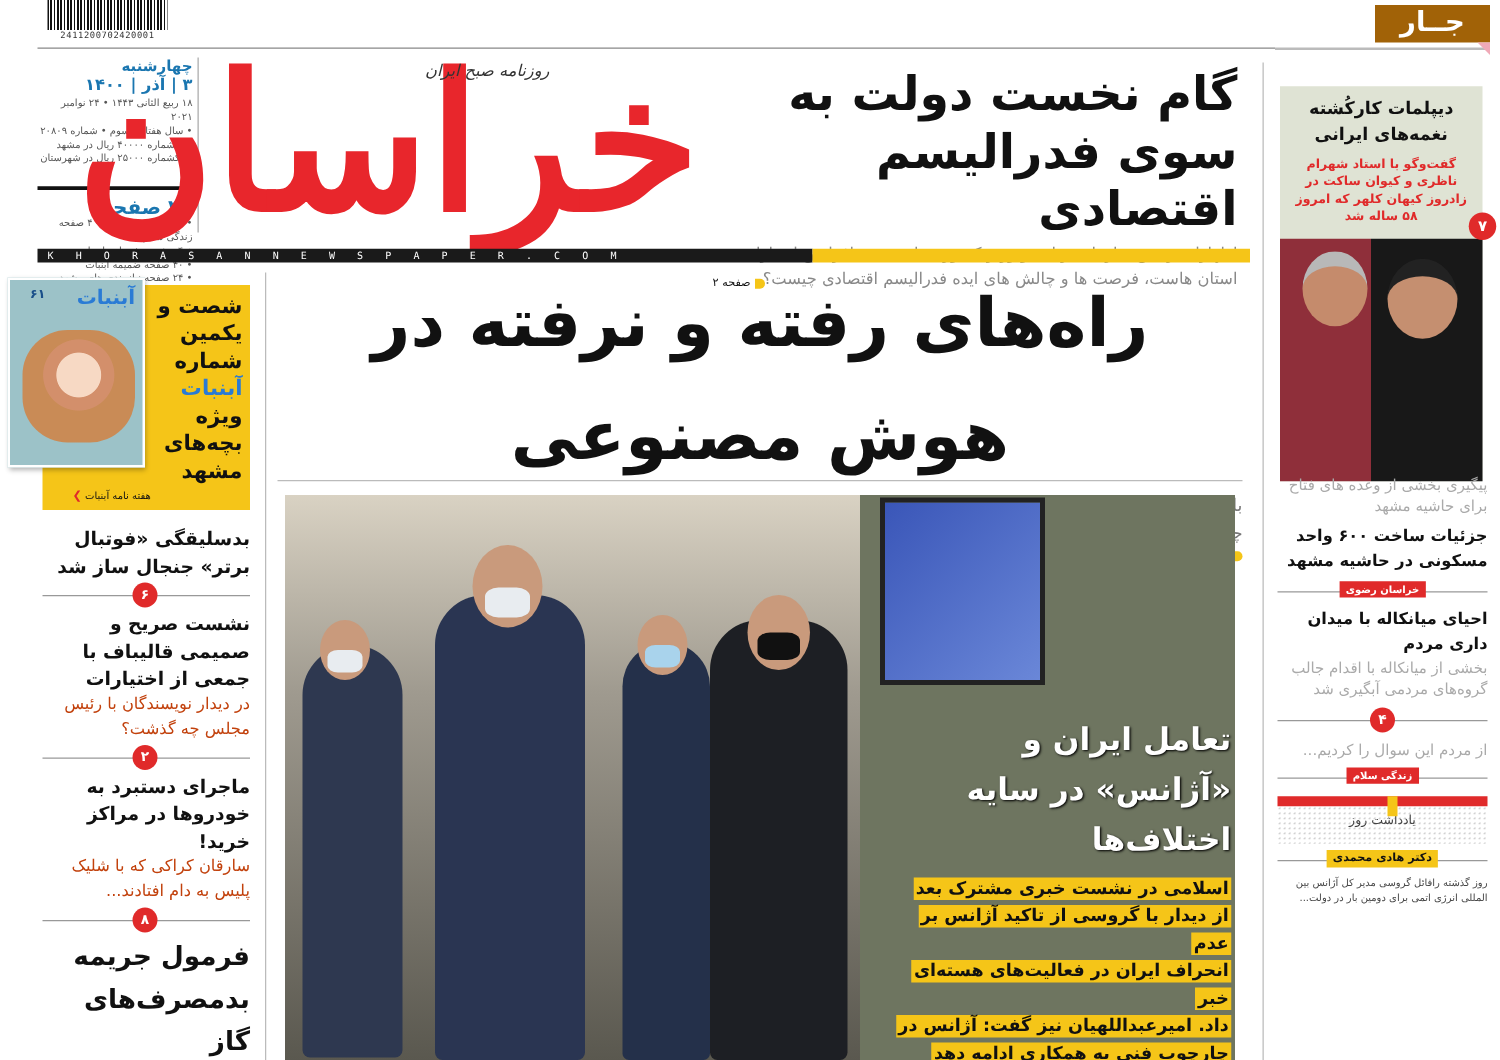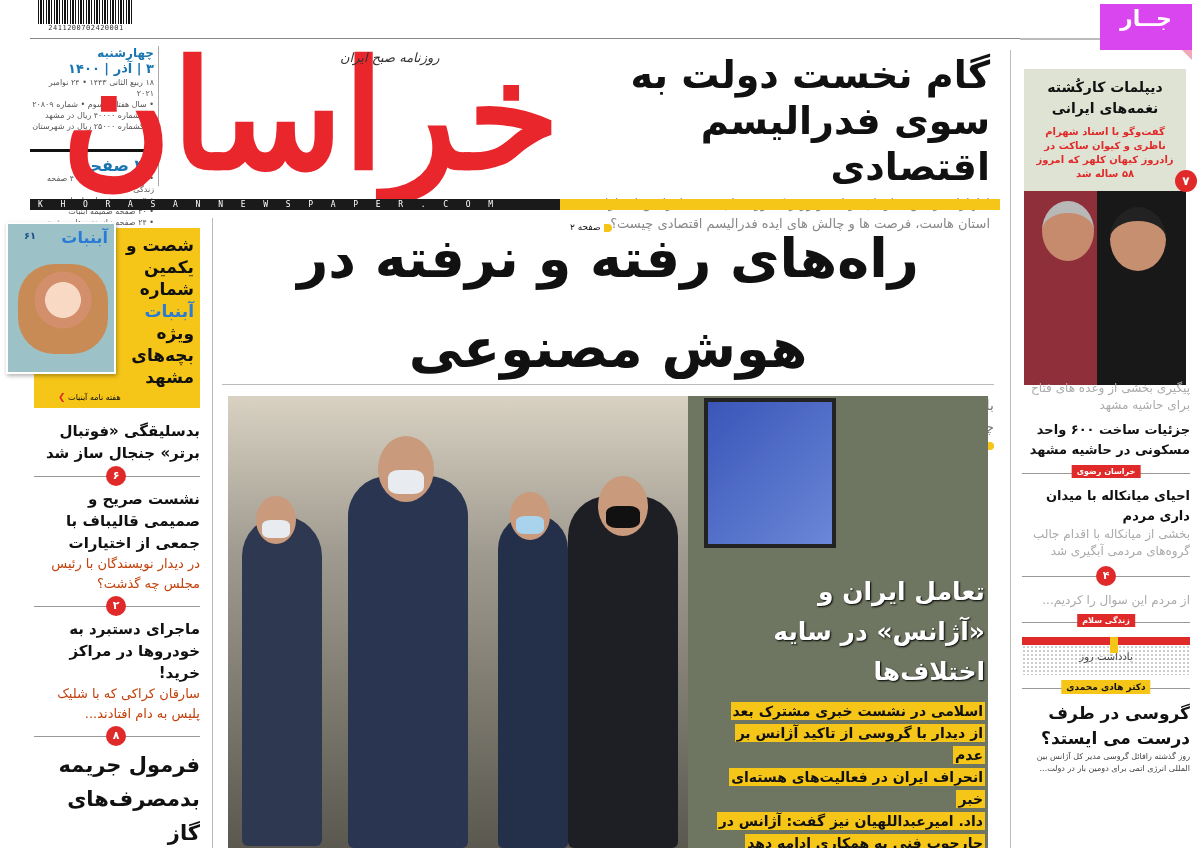--- a/index.html
+++ b/index.html
@@ -13,21 +13,21 @@
   
   #barcode { left: 38px; top: 0; width: 96px; height: 32px; }
   #barcode .bars { height: 24px; width: 100%;
     background: repeating-linear-gradient(90deg,#111 0 1px,#fff 1px 2px,#111 2px 4px,#fff 4px 5px,#111 5px 6px,#fff 6px 8px); }
   #barcode .num { font-family: "DejaVu Sans Mono", monospace; font-size: 7px; color: #333; letter-spacing: 0.5px; text-align: center; }
 
   #top-rule { left: 30px; top: 38px; width: 990px; height: 1px; background: #888; }
   #top-rule-right { left: 1020px; top: 38px; width: 170px; height: 2px; background: #bbb; }
 
   
-  #jar-badge { left: 1100px; top: 4px; width: 92px; height: 46px; background: #d946ef; color: #fff;
+  #jar-badge { left: 1100px; top: 4px; width: 92px; height: 30px; background: #a16207; color: #fff;
     font-size: 22px; font-weight: bold; text-align: center; line-height: 30px; }
   #jar-badge::after { content:""; position:absolute; right:0; bottom:-10px; border-left: 10px solid transparent; border-top: 10px solid #f0a9b7; }
 
   
   #date-block { left: 30px; top: 46px; width: 124px; font-size: 8px; color: #555; line-height: 11px; }
   #date-block .day { color: #1a76b0; font-size: 12px; font-weight: bold; line-height: 15px; }
   #date-block .date { color: #1a76b0; font-size: 13px; font-weight: bold; line-height: 16px; }
   #date-block .sep { height: 3px; background: #111; margin: 6px 0 6px; }
   #date-block .pages { color: #1a76b0; font-size: 16px; font-weight: bold; line-height: 15px; text-align: right; }
   #date-block .vline { position: absolute; left: 128px; top: 0; width: 1px; height: 140px; background: #aaa; }
@@ -39,21 +39,21 @@
 
   
   #top-story { left: 570px; top: 52px; width: 420px; }
   #top-story h2 { font-size: 38px; font-weight: 900; line-height: 46px; color: #111; }
   #top-story p { font-size: 13px; color: #888; line-height: 20px; margin-top: 4px; }
   #top-story .page-ref { position: absolute; left: 0; bottom: 2px; font-size: 9px; color: #111; }
   .yellow-chev { display:inline-block; width:8px; height:8px; background:#f5c518; border-radius: 0 50% 50% 0; margin-left: 3px; vertical-align: middle; }
 
   
   #strip { left: 30px; top: 199px; width: 970px; height: 11px; display:flex; }
-  #strip .black { background:#1a1a1a; color:#fff; font-family:"DejaVu Sans Mono", monospace; font-size:8px; letter-spacing: 17.7px; line-height:11px; padding-left: 8px; width: 530px; white-space: nowrap; overflow: hidden; }
+  #strip .black { background:#1a1a1a; color:#fff; font-family:"DejaVu Sans Mono", monospace; font-size:8px; letter-spacing: 17.7px; line-height:11px; padding-left: 8px; width: 620px; white-space: nowrap; overflow: hidden; }
   #strip .yellow { background:#f5c518; flex:1; }
 
   
   #music-promo { left: 1024px; top: 69px; width: 162px; height: 316px; background:#dfe3d4; }
   #music-promo h3 { font-size: 14px; font-weight: 900; line-height: 21px; text-align:center; margin-top: 8px; color:#111; }
   #music-promo p { font-size: 10px; color:#e02a2a; line-height: 14px; text-align:center; margin-top: 6px; padding: 0 6px; font-weight: bold; }
   #music-promo .photo { position:absolute; left: 0; bottom: 0; width: 162px; height: 194px;
     background: linear-gradient(90deg,#8f2f3a 0 45%, #181818 45% 100%); }
   #music-promo .photo .face1 { position:absolute; left: 18px; top: 10px; width: 52px; height: 60px; border-radius: 50%; background:#c58b6c; border-top: 12px solid #b8b8b8; }
   #music-promo .photo .face2 { position:absolute; left: 86px; top: 16px; width: 56px; height: 64px; border-radius: 50%; background:#c58f70; border-top: 14px solid #222; }
@@ -282,15 +282,14 @@
       <span>زندگی سلام</span>
     </div>
   <div class="note-box">
     <div class="bar"></div>
     <div class="tab"></div>
     <div class="lbl">یادداشت روز</div>
   </div>
   <div class="label-divider yellow">
       <span>دکتر هادی محمدی</span>
     </div>
-  <div class="rs-title big">گروسی در طرف درست می ایستد؟</div>
   <div class="tiny">روز گذشته رافائل گروسی مدیر کل آژانس بین المللی انرژی اتمی برای دومین بار در دولت...</div>
 </div>
 
 </body></html>

